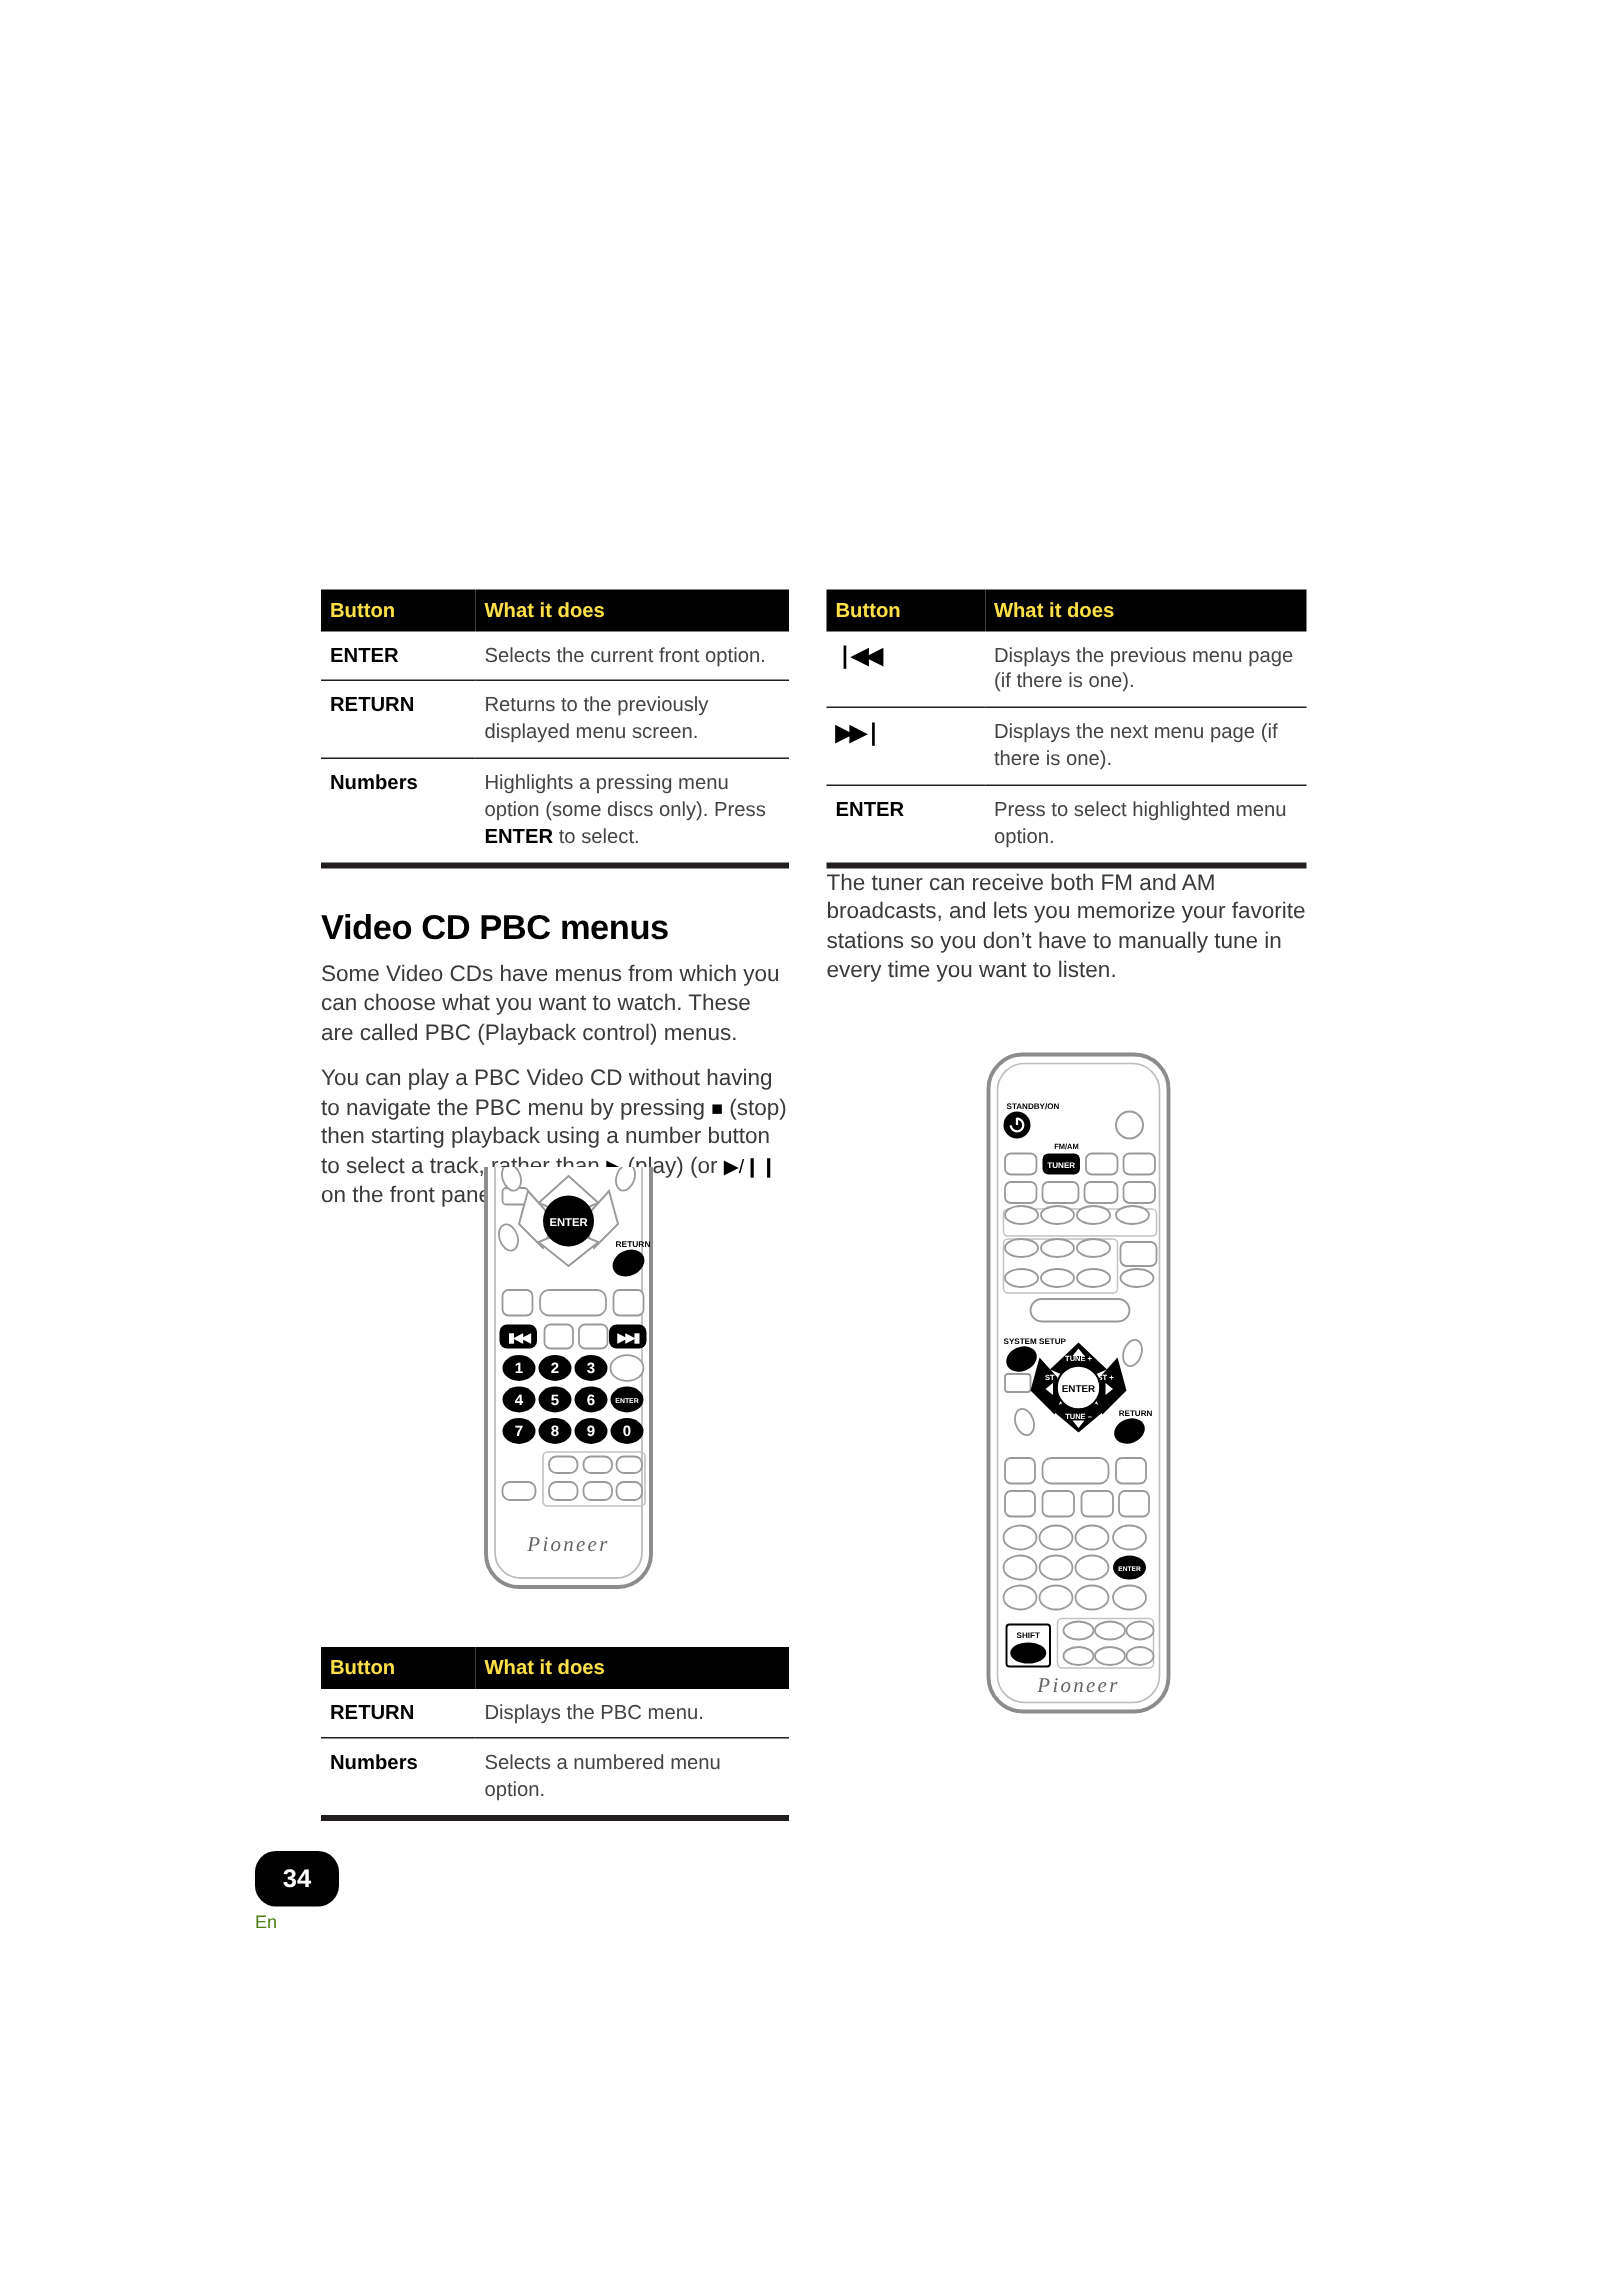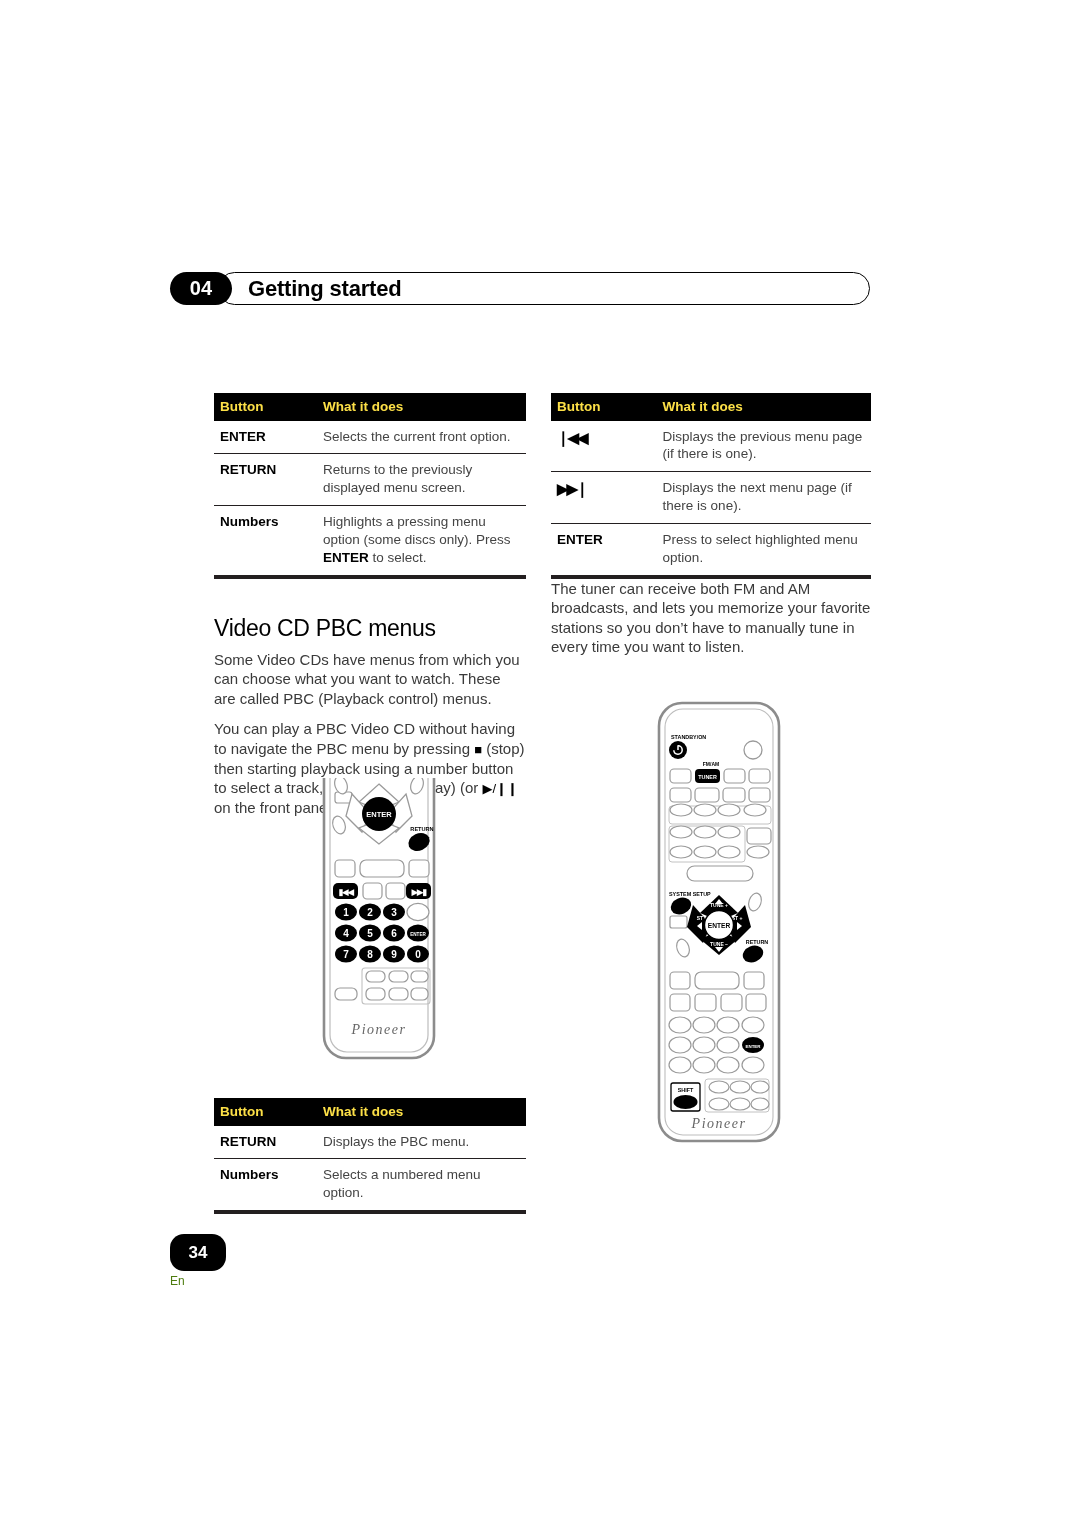--- a/index.html
+++ b/index.html
@@ -60,23 +60,23 @@
     border-top: 1.4px solid #231f20;
   }
   .btable tbody tr:first-child td { border-top: none; }
   .btable tbody td.c1 { color: #000; font-weight: bold; white-space: nowrap; }
   .btable tbody td.c1 .glyph { font-size: 15px; letter-spacing: -2px; }
   .btable tbody td strong { color: #000; font-weight: bold; }
   .table-end { height: 3.5px; background: #231f20; width: 100%; }
 
   
   h2.sec {
-    font-size: 23px; font-weight: normal; color: #000;
+    font-size: 23px; font-weight: bold; color: #000;
     letter-spacing: -0.3px;
-    margin: 36px 0 8px 0;
+    margin: 26px 0 8px 0;
   }
   p.body {
     font-size: 15px; line-height: 1.3;
     color: #3a3a3a;
     margin-bottom: 11px;
   }
   p.body .sym { color: #000; font-size: 13px; }
 
   
   .footer { position: absolute; left: 170px; top: 1234px; }
@@ -89,25 +89,20 @@
 
   
   .remote { position: absolute; }
   .remote svg { display: block; }
 </style>
 </head>
 <body>
 
 <div class="page">
 
-  <div class="header">
-    <div class="header-pill"></div>
-    <div class="chapter-badge">04</div>
-    <div class="header-title">Getting started</div>
-  </div>
 
   <div class="col-left">
 
     <table class="btable">
       <thead>
         <tr>
           <th class="c1">Button</th>
           <th>What it does</th>
         </tr>
       </thead>

